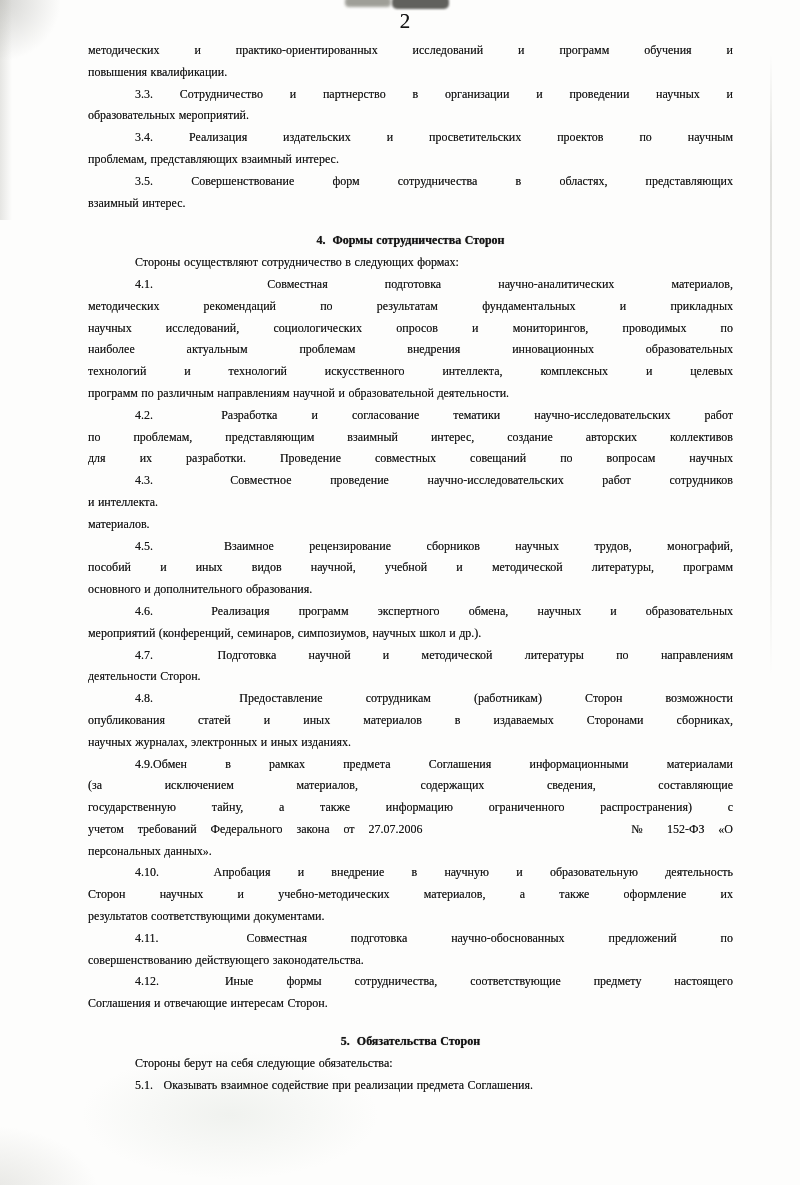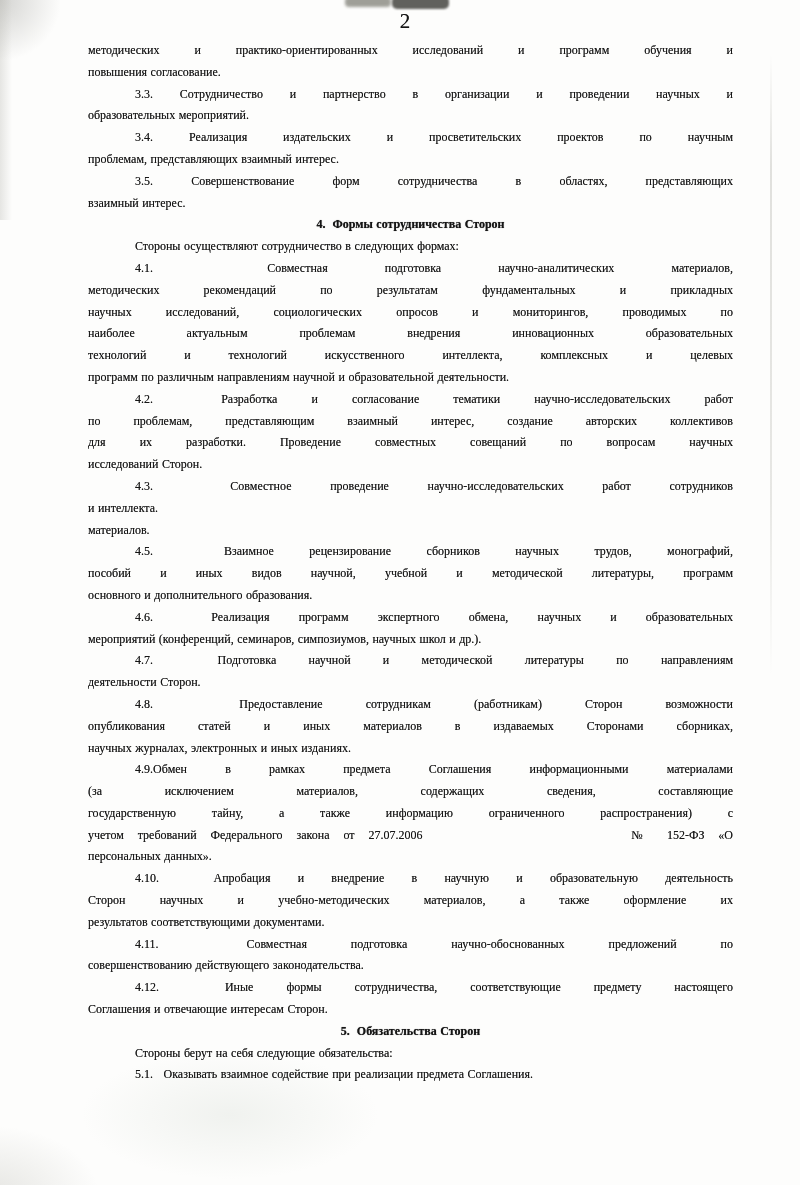--- a/index.html
+++ b/index.html
@@ -31,59 +31,58 @@
     position:absolute; left:88px; top:40px; width:645px;
     font-size:12px; line-height:21.8px;
     text-shadow:0 0 0.6px rgba(25,25,25,0.62);
     word-spacing:0.5px;
   }
   .line { text-align:justify; text-align-last:justify; white-space:normal; }
   .line.first { text-indent:47px; }
   .line.end { text-align-last:left; }
   .heading {
     font-weight:bold; text-align:center; text-align-last:center;
-    margin-top:0;
+    margin-top:16px;
     text-shadow:0 0 0.7px rgba(18,18,18,0.78);
   }
 </style>
 </head>
 <body>
 
 <div class="page">
   <div class="artifact smudge-top-1"></div>
   <div class="artifact smudge-top-2"></div>
   <div class="artifact corner-tl"></div>
   <div class="artifact edge-left-top"></div>
   <div class="artifact vline-right"></div>
   <div class="artifact blob-bottom-mid"></div>
   <div class="artifact corner-bl"></div>
 
   <div class="page-number">2</div>
 
   <div class="textcol" id="doc-body">
       <div class="line">методических и практико-ориентированных исследований и программ обучения и</div>
-      <div class="line end">повышения согласование.</div>
+      <div class="line end">повышения квалификации.</div>
       <div class="line first">3.3. Сотрудничество и партнерство в организации и проведении научных и</div>
       <div class="line end">образовательных мероприятий.</div>
       <div class="line first">3.4. Реализация издательских и просветительских проектов по научным</div>
       <div class="line end">проблемам, представляющих взаимный интерес.</div>
       <div class="line first">3.5. Совершенствование форм сотрудничества в областях, представляющих</div>
       <div class="line end">взаимный интерес.</div>
       <div class="heading">4.&nbsp; Формы сотрудничества Сторон</div>
       <div class="line first end">Стороны осуществляют сотрудничество в следующих формах:</div>
       <div class="line first">4.1.&nbsp; Совместная подготовка научно-аналитических материалов,</div>
       <div class="line">методических рекомендаций по результатам фундаментальных и прикладных</div>
       <div class="line">научных исследований, социологических опросов и мониторингов, проводимых по</div>
       <div class="line">наиболее актуальным проблемам внедрения инновационных образовательных</div>
       <div class="line">технологий и технологий искусственного интеллекта, комплексных и целевых</div>
       <div class="line end">программ по различным направлениям научной и образовательной деятельности.</div>
       <div class="line first">4.2.&nbsp; Разработка и согласование тематики научно-исследовательских работ</div>
       <div class="line">по проблемам, представляющим взаимный интерес, создание авторских коллективов</div>
       <div class="line">для их разработки. Проведение совместных совещаний по вопросам научных</div>
-      <div class="line end">исследований Сторон.</div>
       <div class="line first">4.3.&nbsp; Совместное проведение научно-исследовательских работ сотрудников</div>
       <div class="line end">и интеллекта.</div>
       <div class="line end">материалов.</div>
       <div class="line first">4.5.&nbsp; Взаимное рецензирование сборников научных трудов, монографий,</div>
       <div class="line">пособий и иных видов научной, учебной и методической литературы, программ</div>
       <div class="line end">основного и дополнительного образования.</div>
       <div class="line first">4.6.&nbsp; Реализация программ экспертного обмена, научных и образовательных</div>
       <div class="line end">мероприятий (конференций, семинаров, симпозиумов, научных школ и др.).</div>
       <div class="line first">4.7.&nbsp; Подготовка научной и методической литературы по направлениям</div>
       <div class="line end">деятельности Сторон.</div>

